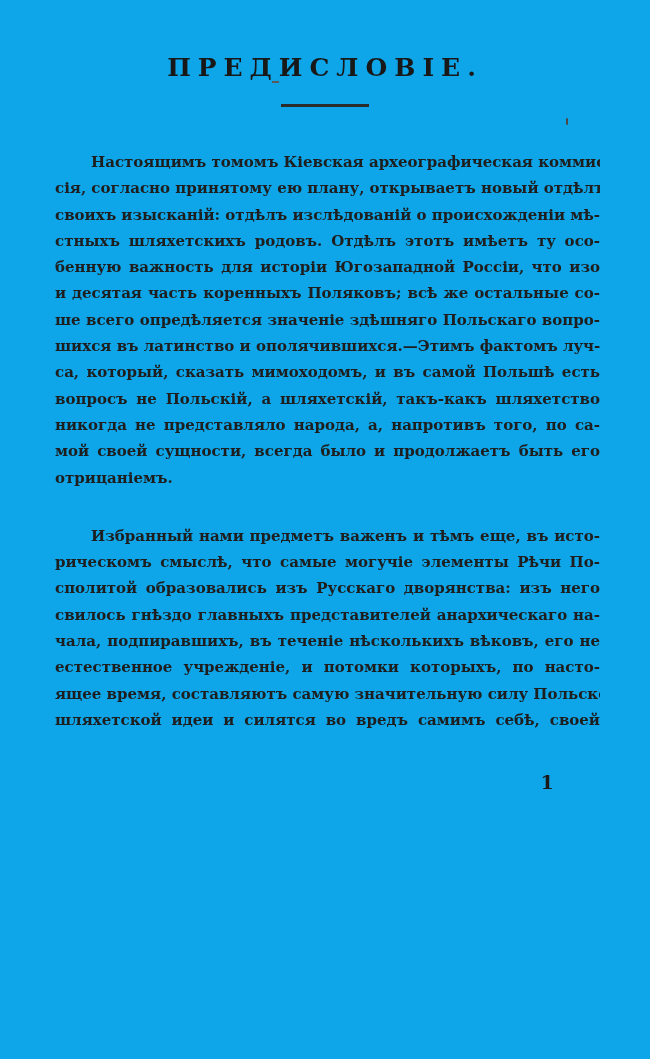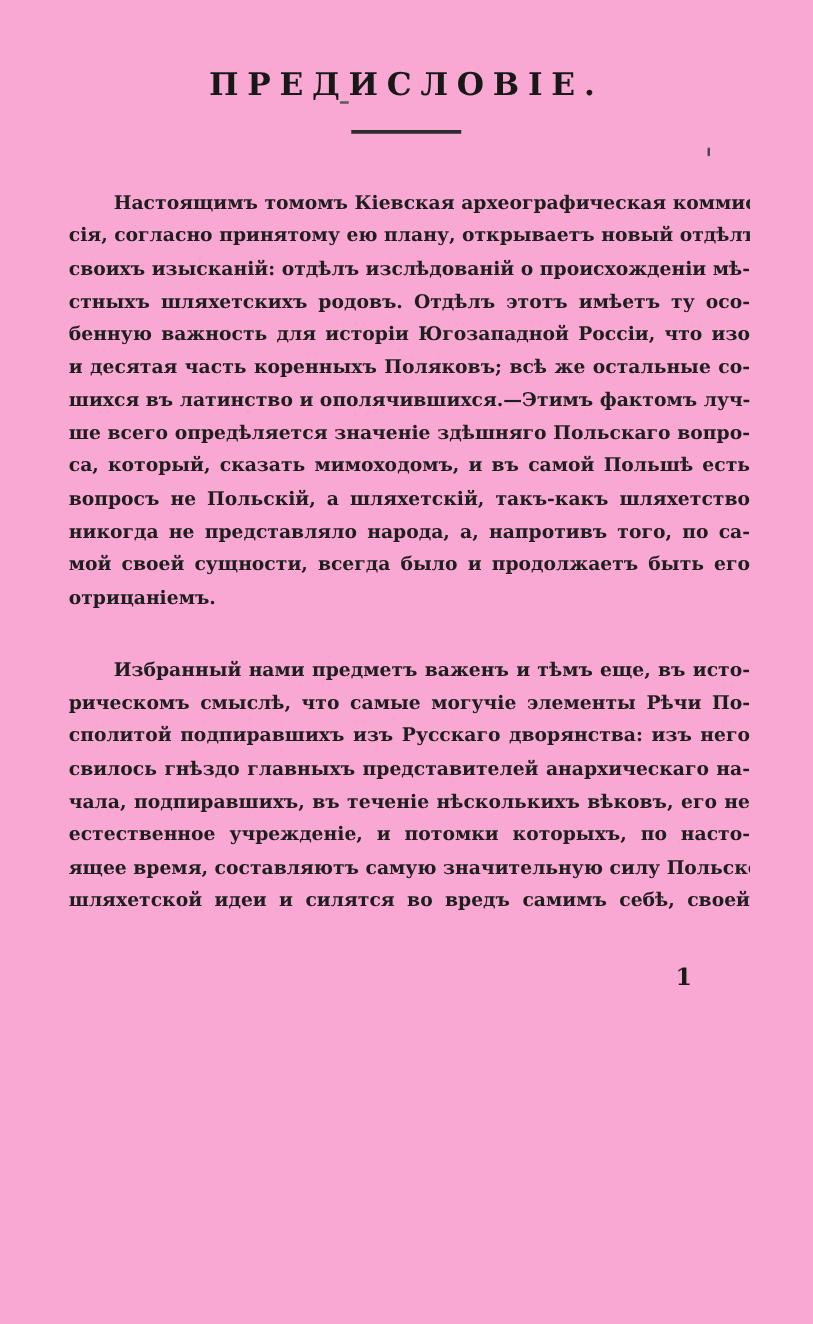--- a/index.html
+++ b/index.html
@@ -1,20 +1,20 @@
 <!DOCTYPE html>
 <html><head>
 <meta charset="utf-8">
 <style>
   html, body { margin: 0; padding: 0; }
   .page {
     position: relative;
     width: 650px;
     height: 1059px;
-    background: #f9a8d4;
+    background: #0ea5e9;
     font-family: "DejaVu Serif", "Liberation Serif", serif;
     color: #1e1e1e;
     overflow: hidden;
   }
   .page-title {
     position: absolute;
     top: 36px;
     left: 0;
     right: 0;
     text-align: center;
@@ -96,33 +96,33 @@
 
   <div class="text-block">
 
     <div class="paragraph first">
       <div class="text-line indent">Настоящимъ томомъ Кіевская археографическая коммис-</div>
       <div class="text-line">сія, согласно принятому ею плану, открываетъ новый отдѣлъ</div>
       <div class="text-line">своихъ изысканій: отдѣлъ изслѣдованій о происхожденіи мѣ-</div>
       <div class="text-line">стныхъ шляхетскихъ родовъ. Отдѣлъ этотъ имѣетъ ту осо-</div>
       <div class="text-line">бенную важность для исторіи Югозападной Россіи, что изо</div>
       <div class="text-line">и десятая часть коренныхъ Поляковъ; всѣ же остальные со-</div>
+      <div class="text-line">ше всего опредѣляется значеніе здѣшняго Польскаго вопро-</div>
       <div class="text-line">шихся въ латинство и ополячившихся.—Этимъ фактомъ луч-</div>
-      <div class="text-line">ше всего опредѣляется значеніе здѣшняго Польскаго вопро-</div>
       <div class="text-line">са, который, сказать мимоходомъ, и въ самой Польшѣ есть</div>
       <div class="text-line">вопросъ не Польскій, а шляхетскій, такъ-какъ шляхетство</div>
       <div class="text-line">никогда не представляло народа, а, напротивъ того, по са-</div>
       <div class="text-line">мой своей сущности, всегда было и продолжаетъ быть его</div>
       <div class="text-line flush-left">отрицаніемъ.</div>
     </div>
 
     <div class="paragraph second">
       <div class="text-line indent">Избранный нами предметъ важенъ и тѣмъ еще, въ исто-</div>
       <div class="text-line">рическомъ смыслѣ, что самые могучіе элементы Рѣчи По-</div>
-      <div class="text-line">сполитой подпиравшихъ изъ Русскаго дворянства: изъ него</div>
+      <div class="text-line">сполитой образовались изъ Русскаго дворянства: изъ него</div>
       <div class="text-line">свилось гнѣздо главныхъ представителей анархическаго на-</div>
       <div class="text-line">чала, подпиравшихъ, въ теченіе нѣсколькихъ вѣковъ, его не</div>
       <div class="text-line">естественное учрежденіе, и потомки которыхъ, по насто-</div>
       <div class="text-line">ящее время, составляютъ самую значительную силу Польско-</div>
       <div class="text-line">шляхетской идеи и силятся во вредъ самимъ себѣ, своей</div>
     </div>
 
   </div>
 
   <div class="page-number">1</div>

